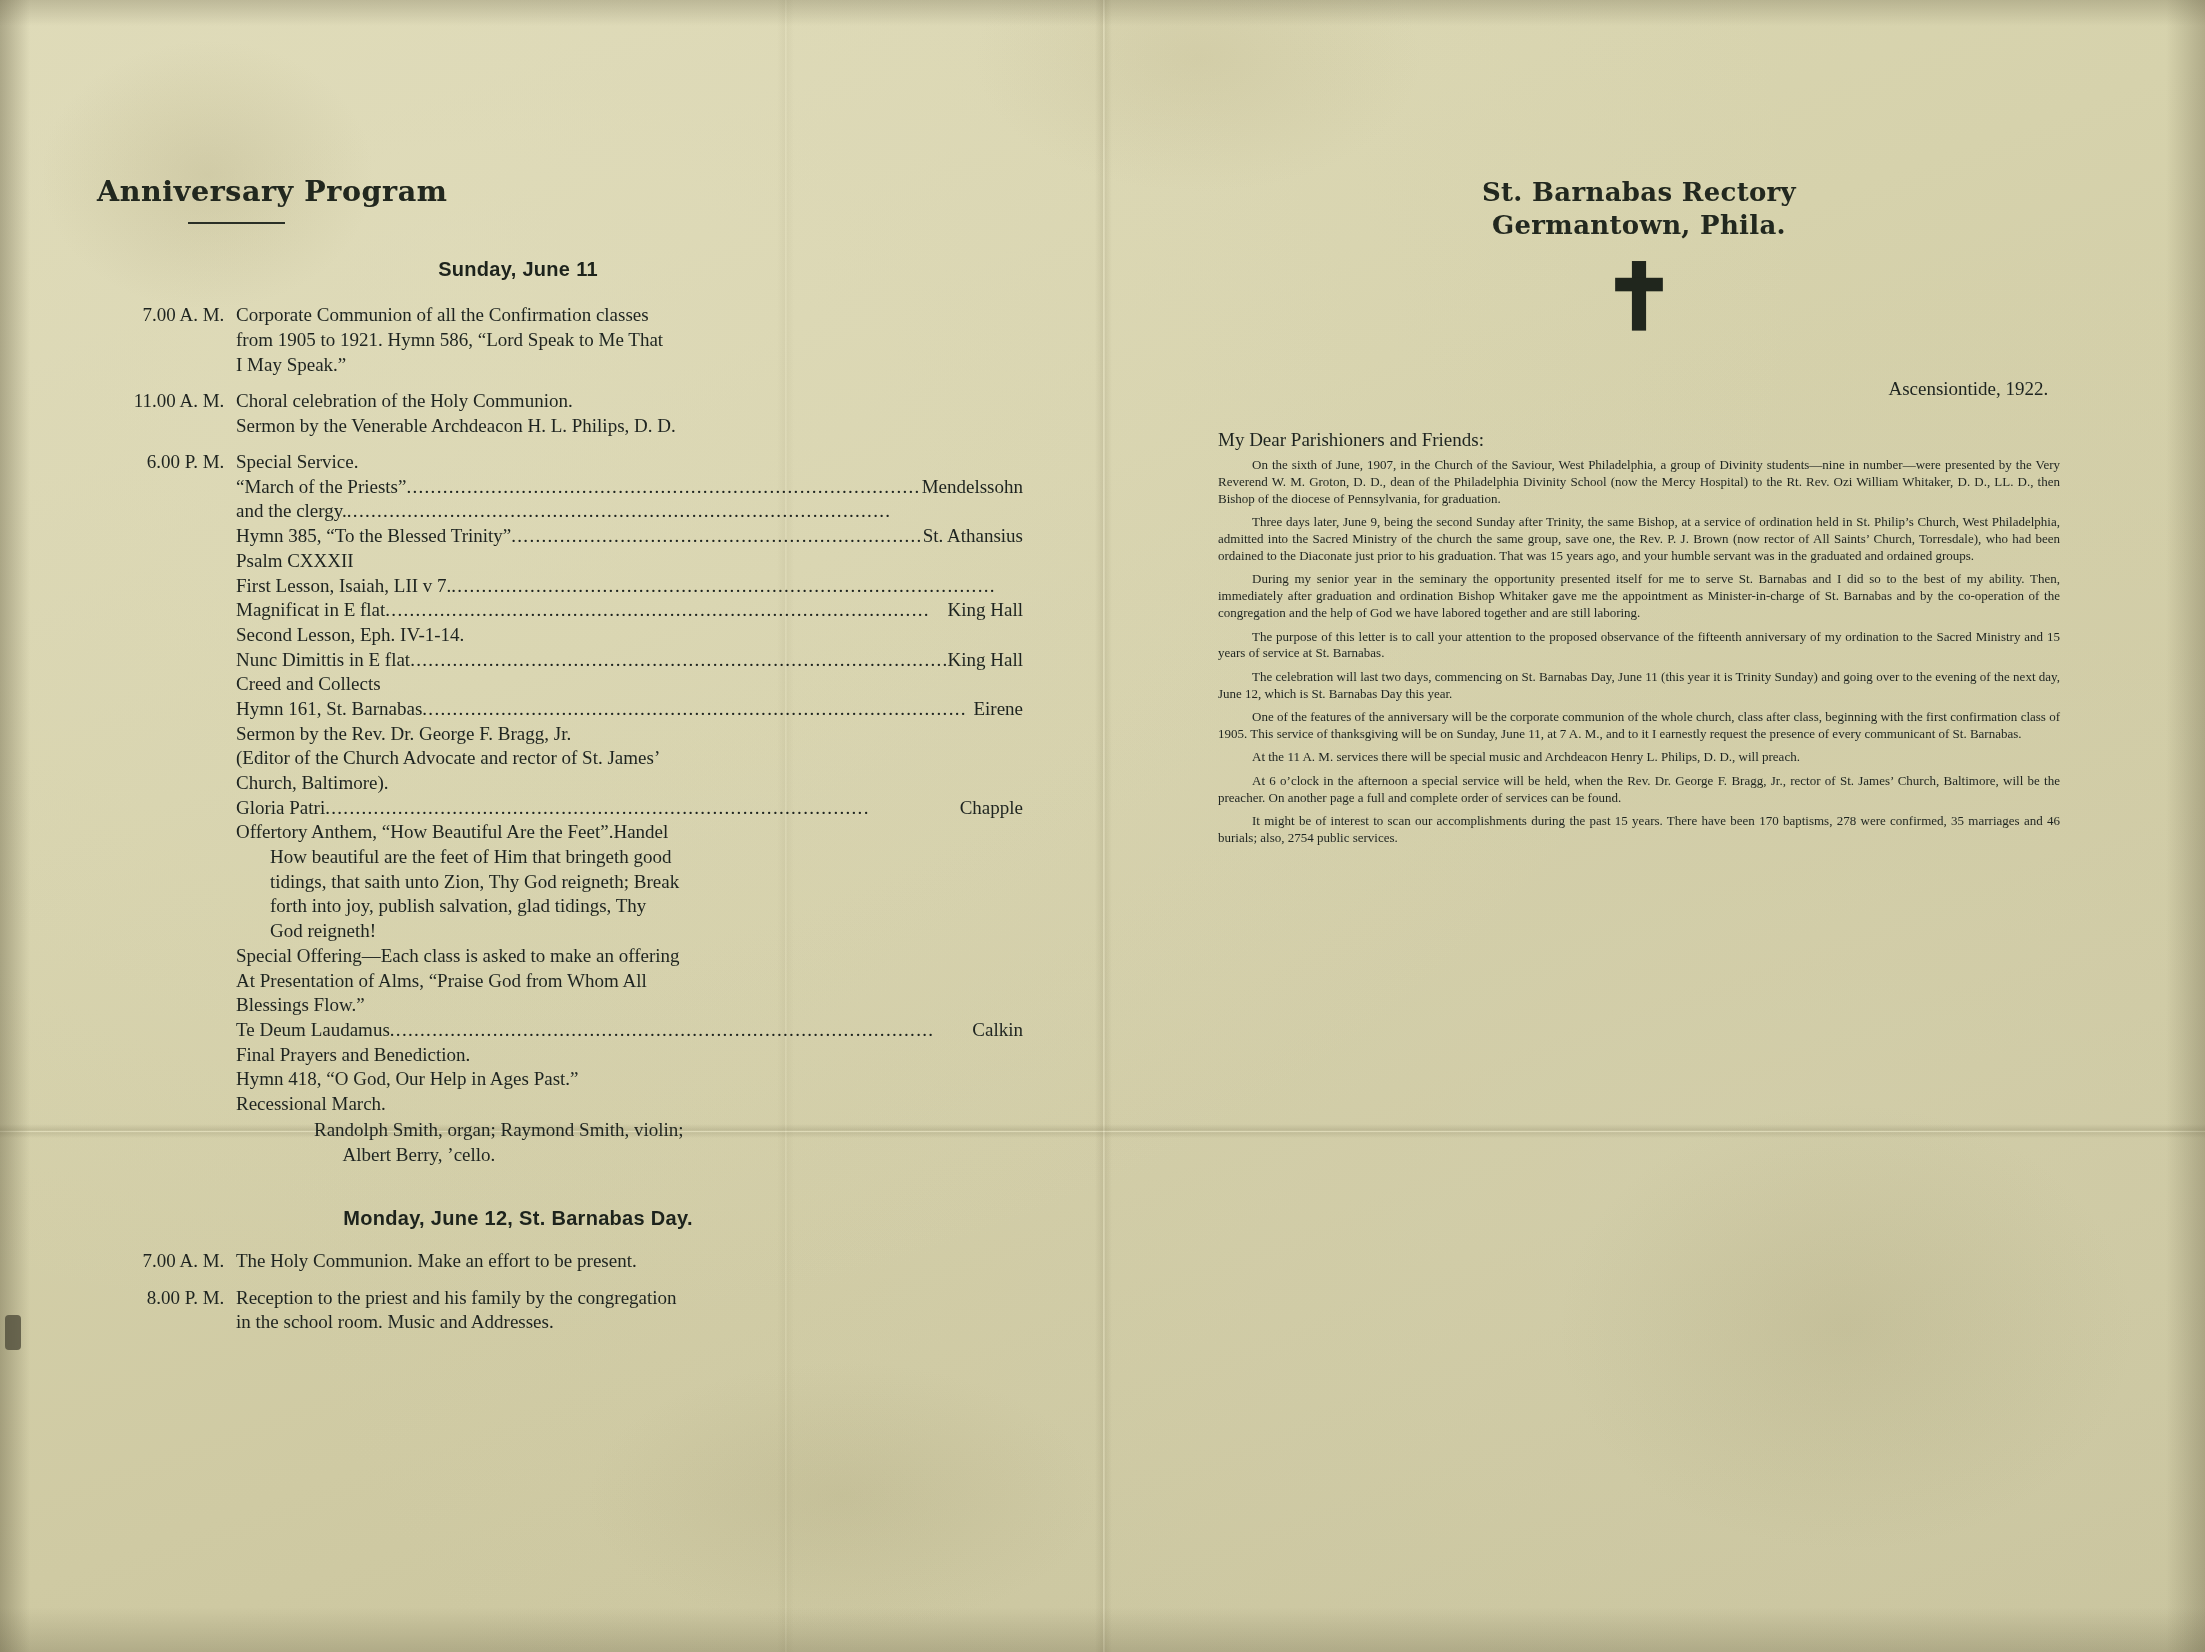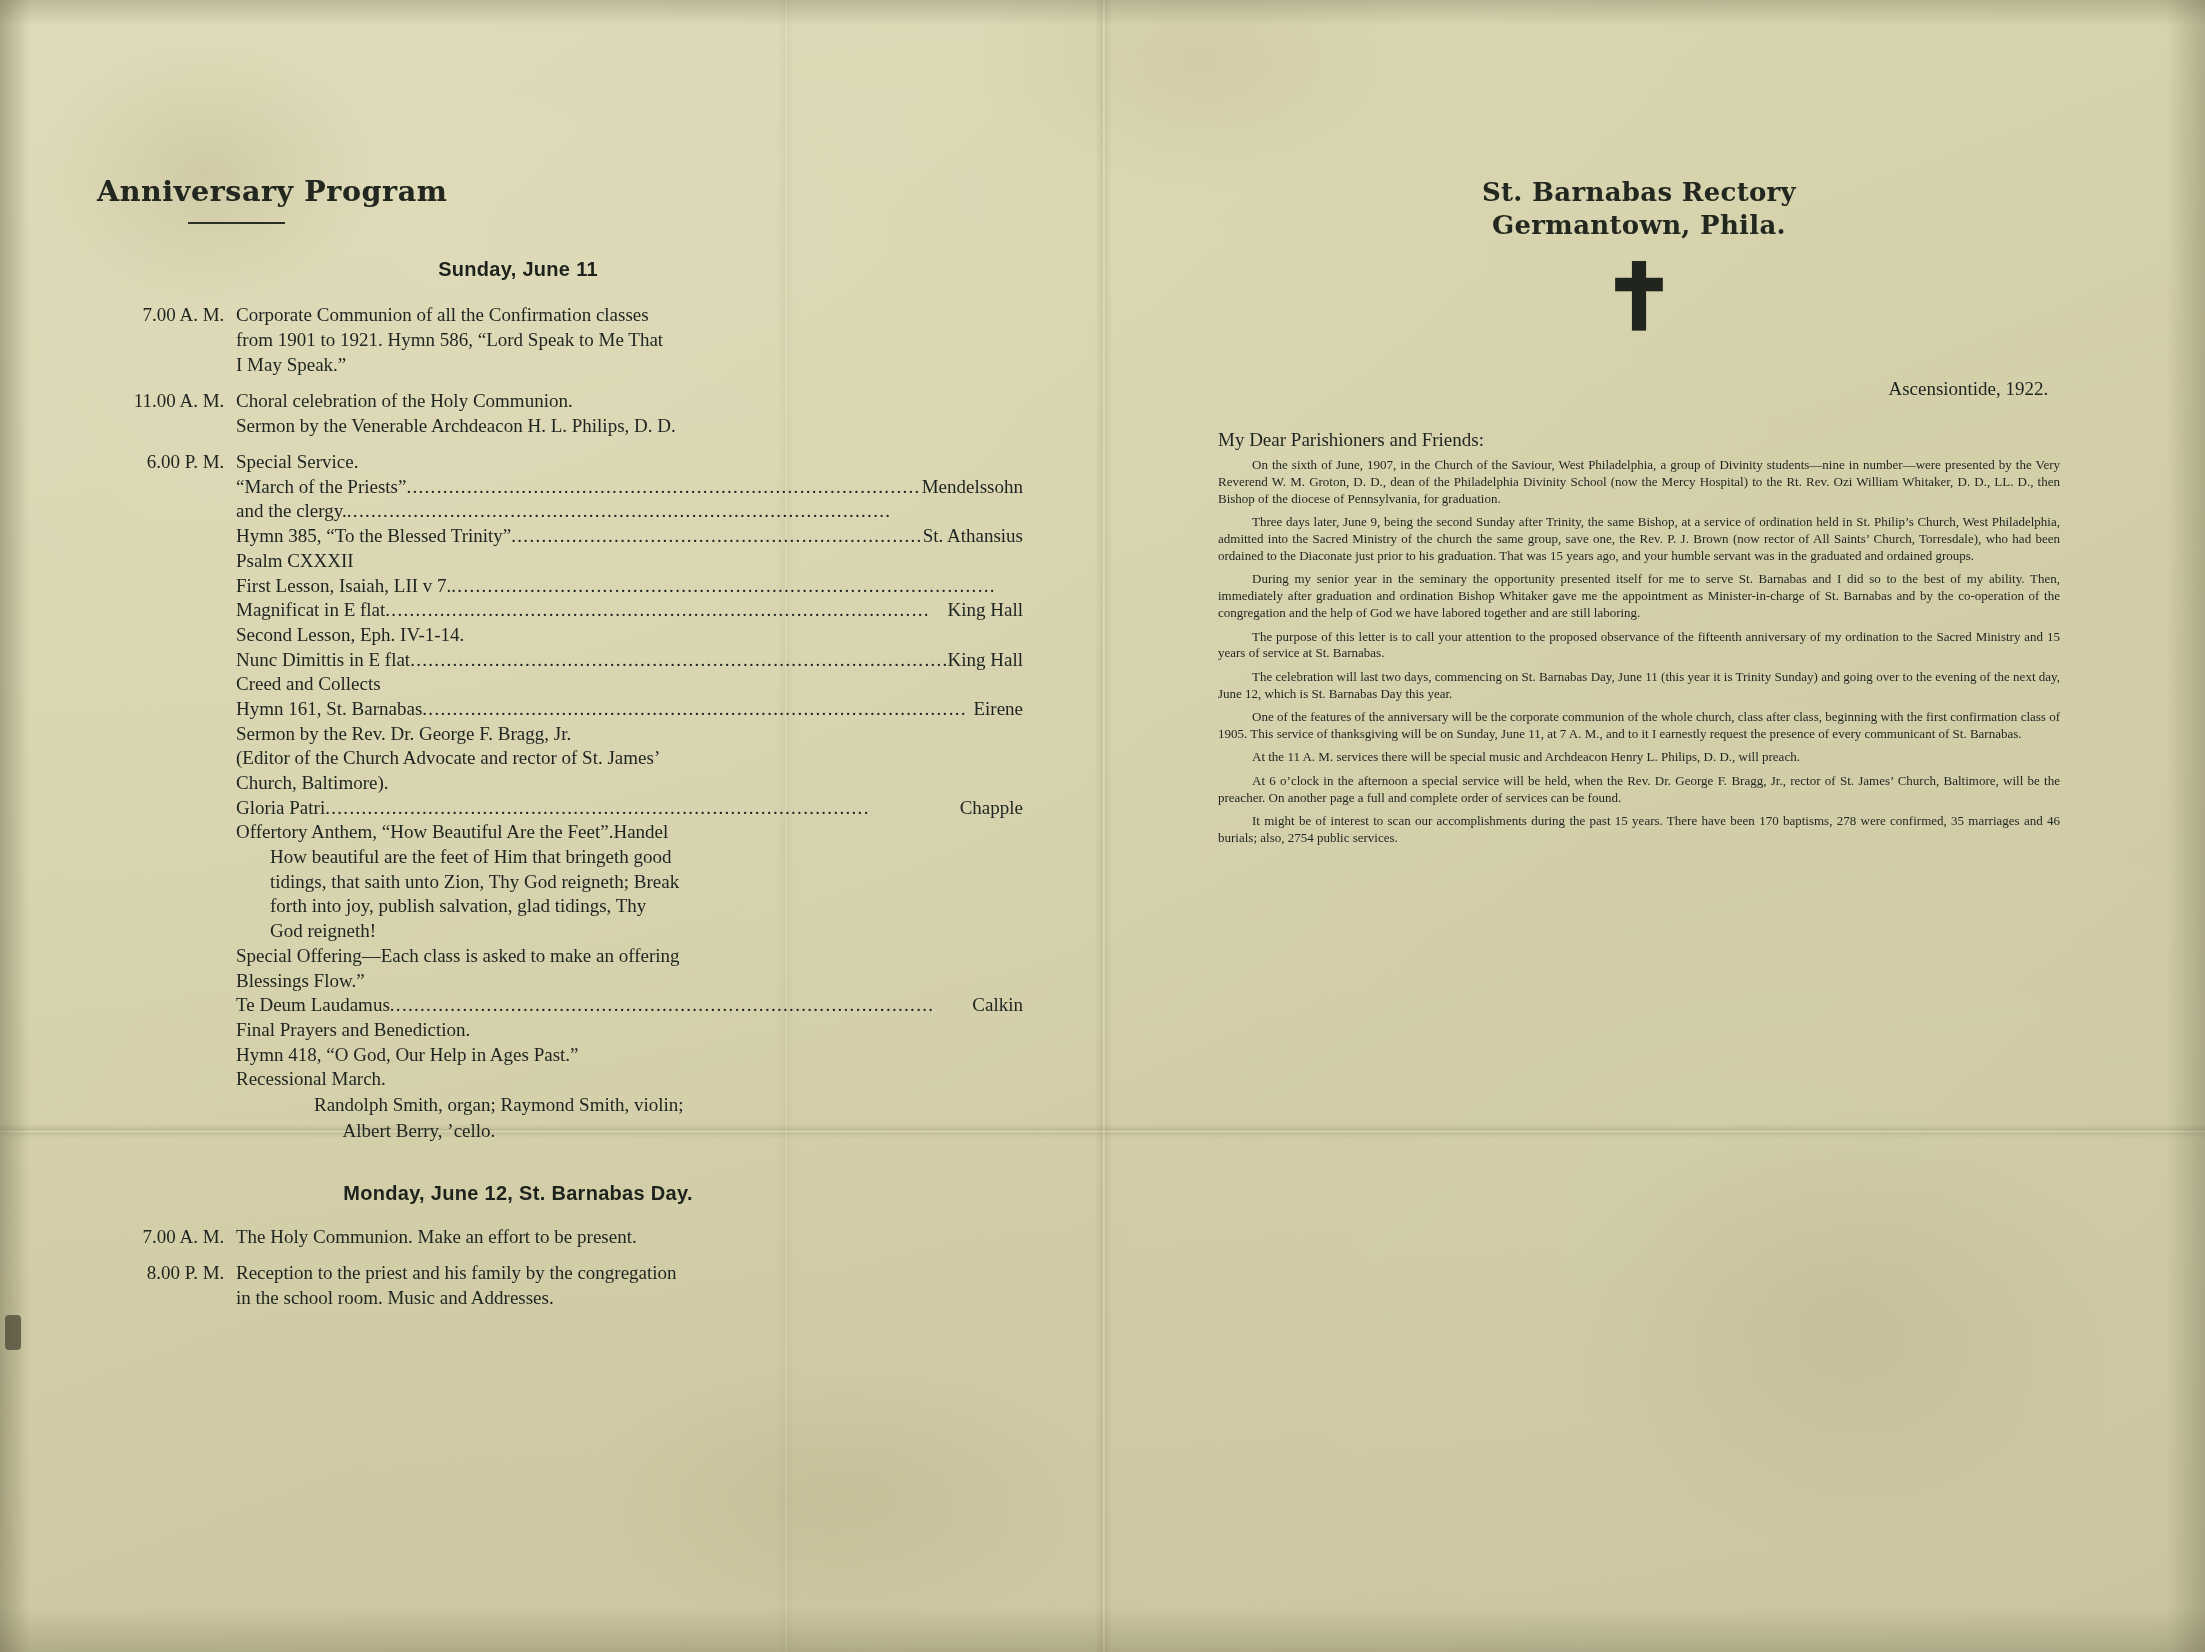--- a/index.html
+++ b/index.html
@@ -196,21 +196,21 @@
 
     <div style="height:34px;"></div>
     <div class="day-head" style="padding-right:84px;">Sunday, June 11</div>
 
     <div style="height:10.4px;"></div>
 
     <div class="entry">
       <div class="time">7.00 A. M.</div>
       <div class="body">
         <div>Corporate Communion of all the Confirmation  classes</div>
-        <div>from 1901 to 1921.   Hymn 586, “Lord Speak to Me That</div>
+        <div>from 1905 to 1921.   Hymn 586, “Lord Speak to Me That</div>
         <div>I May Speak.”</div>
       </div>
     </div>
 
     <div class="entry">
       <div class="time">11.00 A. M.</div>
       <div class="body">
         <div>Choral celebration of the Holy Communion.</div>
         <div>Sermon by the Venerable Archdeacon H. L. Philips, D. D.</div>
       </div>
@@ -283,20 +283,21 @@
             </div>
           </div>
         <div id="anthem-text">
             <div class="svc-line" style="padding-left: 34px;">How beautiful are the feet of Him that bringeth good</div>
             <div class="svc-line" style="padding-left: 34px;">tidings, that saith unto Zion, Thy God reigneth; Break</div>
             <div class="svc-line" style="padding-left: 34px;">forth into joy, publish salvation, glad tidings, Thy</div>
             <div class="svc-line" style="padding-left: 34px;">God reigneth!</div>
           </div>
         <div id="offering-text">
             <div class="svc-line">Special Offering—Each class is asked to make an offering</div>
+            <div class="svc-line">At Presentation of Alms, “Praise God from Whom All</div>
             <div class="svc-line">Blessings Flow.”</div>
           </div>
         <div id="closing-items">
             <div class="svc-line" style="display: flex; align-items: center;">
               <span>Te Deum Laudamus</span>
               <span class="dots" style="flex: 1 1 0%;"> ..........................................................................................</span>
               <span>Calkin</span>
             </div>
             <div class="svc-line" style="display: flex; align-items: baseline;">
               <span>Final Prayers and Benediction.</span>

